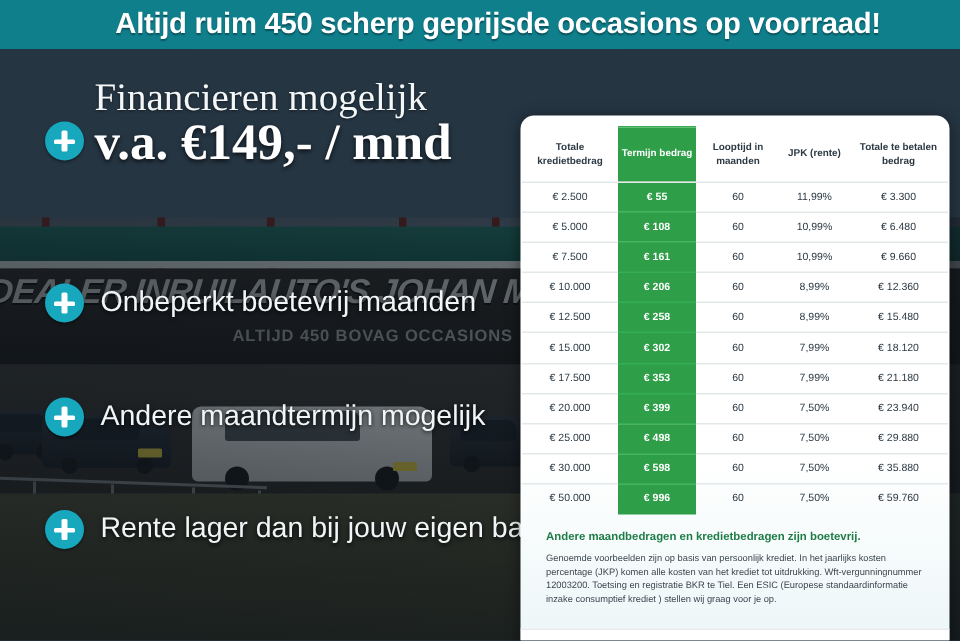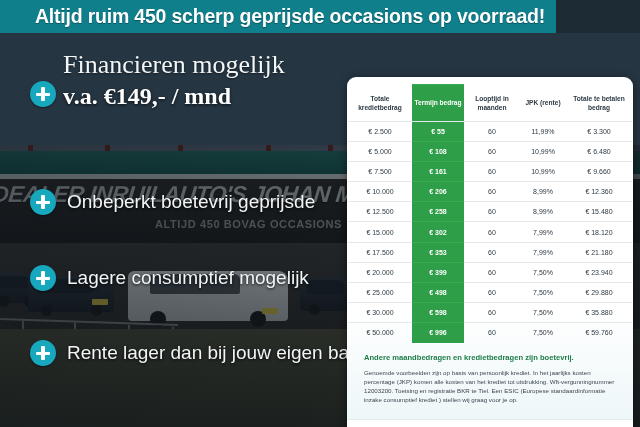--- a/index.html
+++ b/index.html
@@ -5,21 +5,21 @@
   * { margin:0; padding:0; box-sizing:border-box; }
   html,body { width:640px; height:427px; overflow:hidden; }
   body {
     font-family:"Liberation Sans", sans-serif;
     background:#1d2b35;
     position:relative;
   }
 
   
   #banner{
-    position:absolute; left:0; top:0; width:556px; height:33px;
+    position:absolute; left:0; top:0; width:640px; height:33px;
     background:#0f7f8c;
     display:flex; align-items:center; justify-content:center;padding-left:24px;
   }
   #banner-text{
     color:#ffffff; font-size:19.5px; font-weight:bold;
     letter-spacing:-0.2px; white-space:nowrap;
     text-shadow:0 1px 1px rgba(0,0,0,.35);
   }
 
   
@@ -95,21 +95,21 @@
     text-shadow:0 1px 3px rgba(0,0,0,.85);
   }
 
   
   #headline{ position:absolute; left:63px; top:17px; width:290px;font-family:Liberation Serif, serif; }
   #headline .l1{
     color:#f4f7f8; font-size:26px; line-height:30px; white-space:nowrap;
     text-shadow:0 1px 2px rgba(0,0,0,.5);
   }
   #headline .l2{
-    color:#ffffff; font-size:24px; font-weight:bold; line-height:32px;
+    color:#ffffff; font-size:34px; font-weight:bold; line-height:32px;
     white-space:nowrap; text-shadow:0 1px 3px rgba(0,0,0,.75);
   }
   #headline-plus{ position:absolute; left:30px; top:48px; }
 
   
   #card{
     position:absolute; left:347px; top:44px; width:286px; height:376px;
     background:linear-gradient(#ffffff 0%, #ffffff 62%, #e8f4f6 100%);
     border-radius:9px;
     box-shadow:0 2px 10px rgba(0,0,0,.45);
@@ -214,25 +214,25 @@
   <div class="scrim-top"></div>
 
   <div id="headline-plus" class="plus"></div>
   <div id="headline">
     <div class="l1">Financieren mogelijk</div>
     <div class="l2">v.a. €149,- / mnd</div>
   </div>
 
   <div class="bullet" style="left:30px; top:156px;">
     <div class="plus"></div>
-    <span class="bullet-label">Onbeperkt boetevrij geprijsde</span>
+    <span class="bullet-label">Onbeperkt boetevrij maanden</span>
   </div>
   <div class="bullet" style="left:30px; top:232px;">
     <div class="plus"></div>
-    <span class="bullet-label">Lagere consumptief mogelijk</span>
+    <span class="bullet-label">Andere maandtermijn mogelijk</span>
   </div>
   <div class="bullet" style="left:30px; top:307px;">
     <div class="plus"></div>
     <span class="bullet-label">Rente lager dan bij jouw eigen bank</span>
   </div>
 
   <div id="card">
 
     <table>
       <colgroup>

